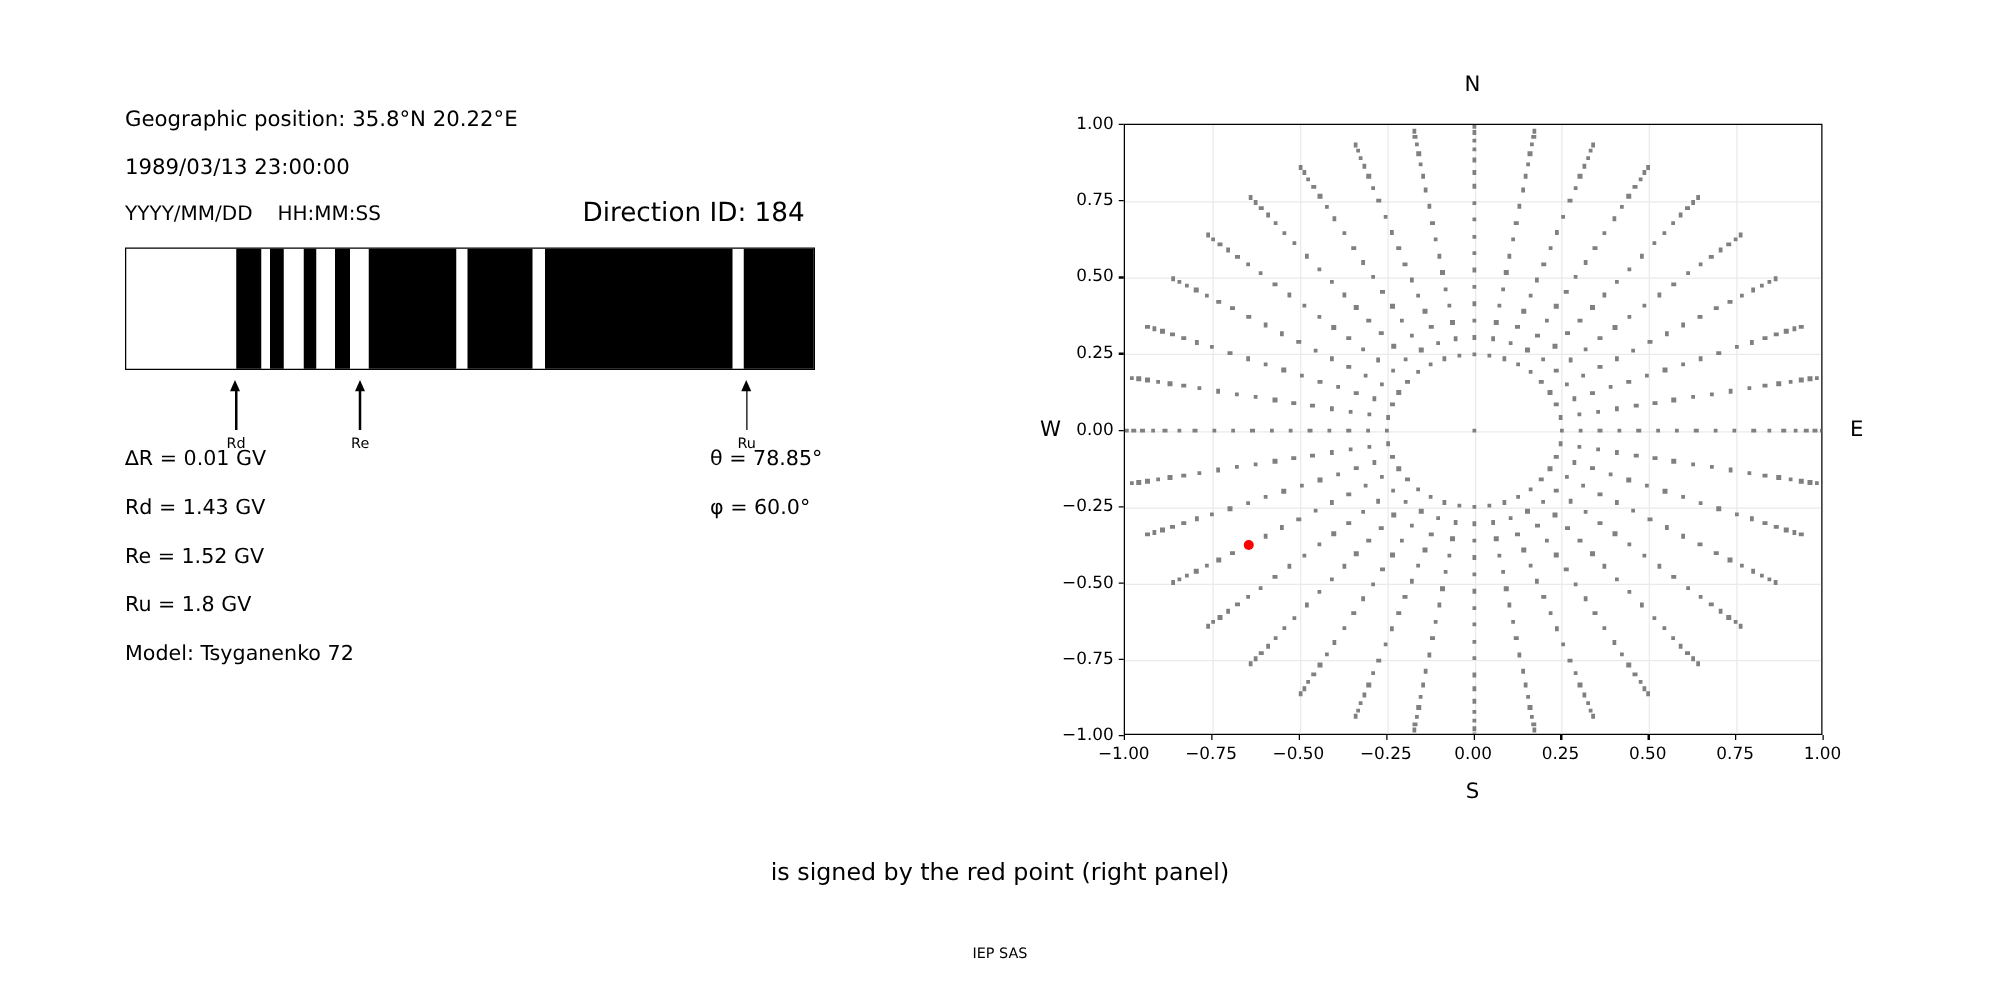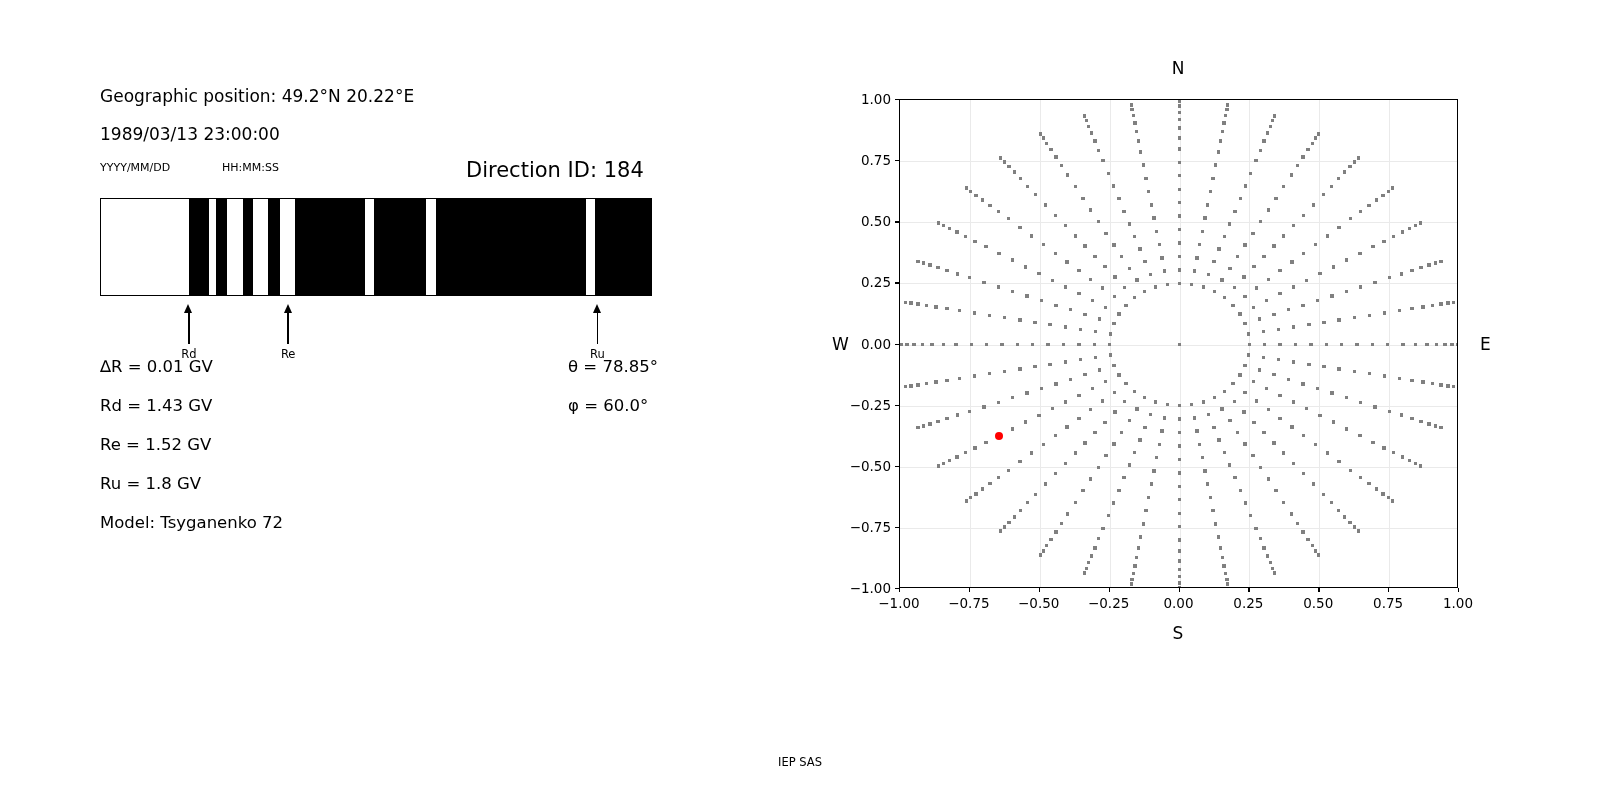--- a/index.html
+++ b/index.html
@@ -27,21 +27,21 @@
     position: absolute;
     font-size: 17px;
     color: #000;
     white-space: nowrap;
   }
   #geo-position  { left: 100px; top: 86px; }
   #datetime-line { left: 100px; top: 124px; }
 
   .format-hint {
     position: absolute;
-    font-size: 11px;
+    font-size: 16px;
     color: #000;
     white-space: nowrap;
   }
   #date-format-hint { left: 100px; top: 161px; }
   #time-format-hint { left: 222px; top: 161px; }
 
   #direction-id {
     position: absolute;
     left: 466px; top: 158px;
     font-size: 21px;
@@ -235,21 +235,21 @@
     text-align: center;
     font-size: 11.5px;
     color: #000000;
   }
 </style>
 </head>
 <body>
 
 <div id="left-panel">
 
-  <div class="info-line" id="geo-position">Geographic position: 49.2°N 20.22°E</div>
+  <div class="info-line" id="geo-position">Geographic position: 35.8°N 20.22°E</div>
 
   <div class="info-line" id="datetime-line">1989/03/13 23:00:00</div>
 
   <div class="format-hint" id="date-format-hint">YYYY/MM/DD</div>
 
   <div class="format-hint" id="time-format-hint">HH:MM:SS</div>
 
   <div id="direction-id">Direction ID: 184</div>
 
   <div id="penumbra-figure">
@@ -958,14 +958,15 @@
     <div class="sc-ylabel" style="left: 37px; width: 54px; top: 282.375px;">0.25</div>
     <div class="sc-tick-y" style="left: 95px; top: 221.25px;"></div>
     <div class="sc-ylabel" style="left: 37px; width: 54px; top: 221.25px;">0.50</div>
     <div class="sc-tick-y" style="left: 95px; top: 160.125px;"></div>
     <div class="sc-ylabel" style="left: 37px; width: 54px; top: 160.125px;">0.75</div>
     <div class="sc-tick-y" style="left: 95px; top: 99px;"></div>
     <div class="sc-ylabel" style="left: 37px; width: 54px; top: 99px;">1.00</div>
   </div>
 
 <div id="caption">
+  <span id="caption-line-2">is signed by the red point (right panel)</span>
 </div>
 <div id="footer-credit">IEP SAS</div>
 
 </body></html>

